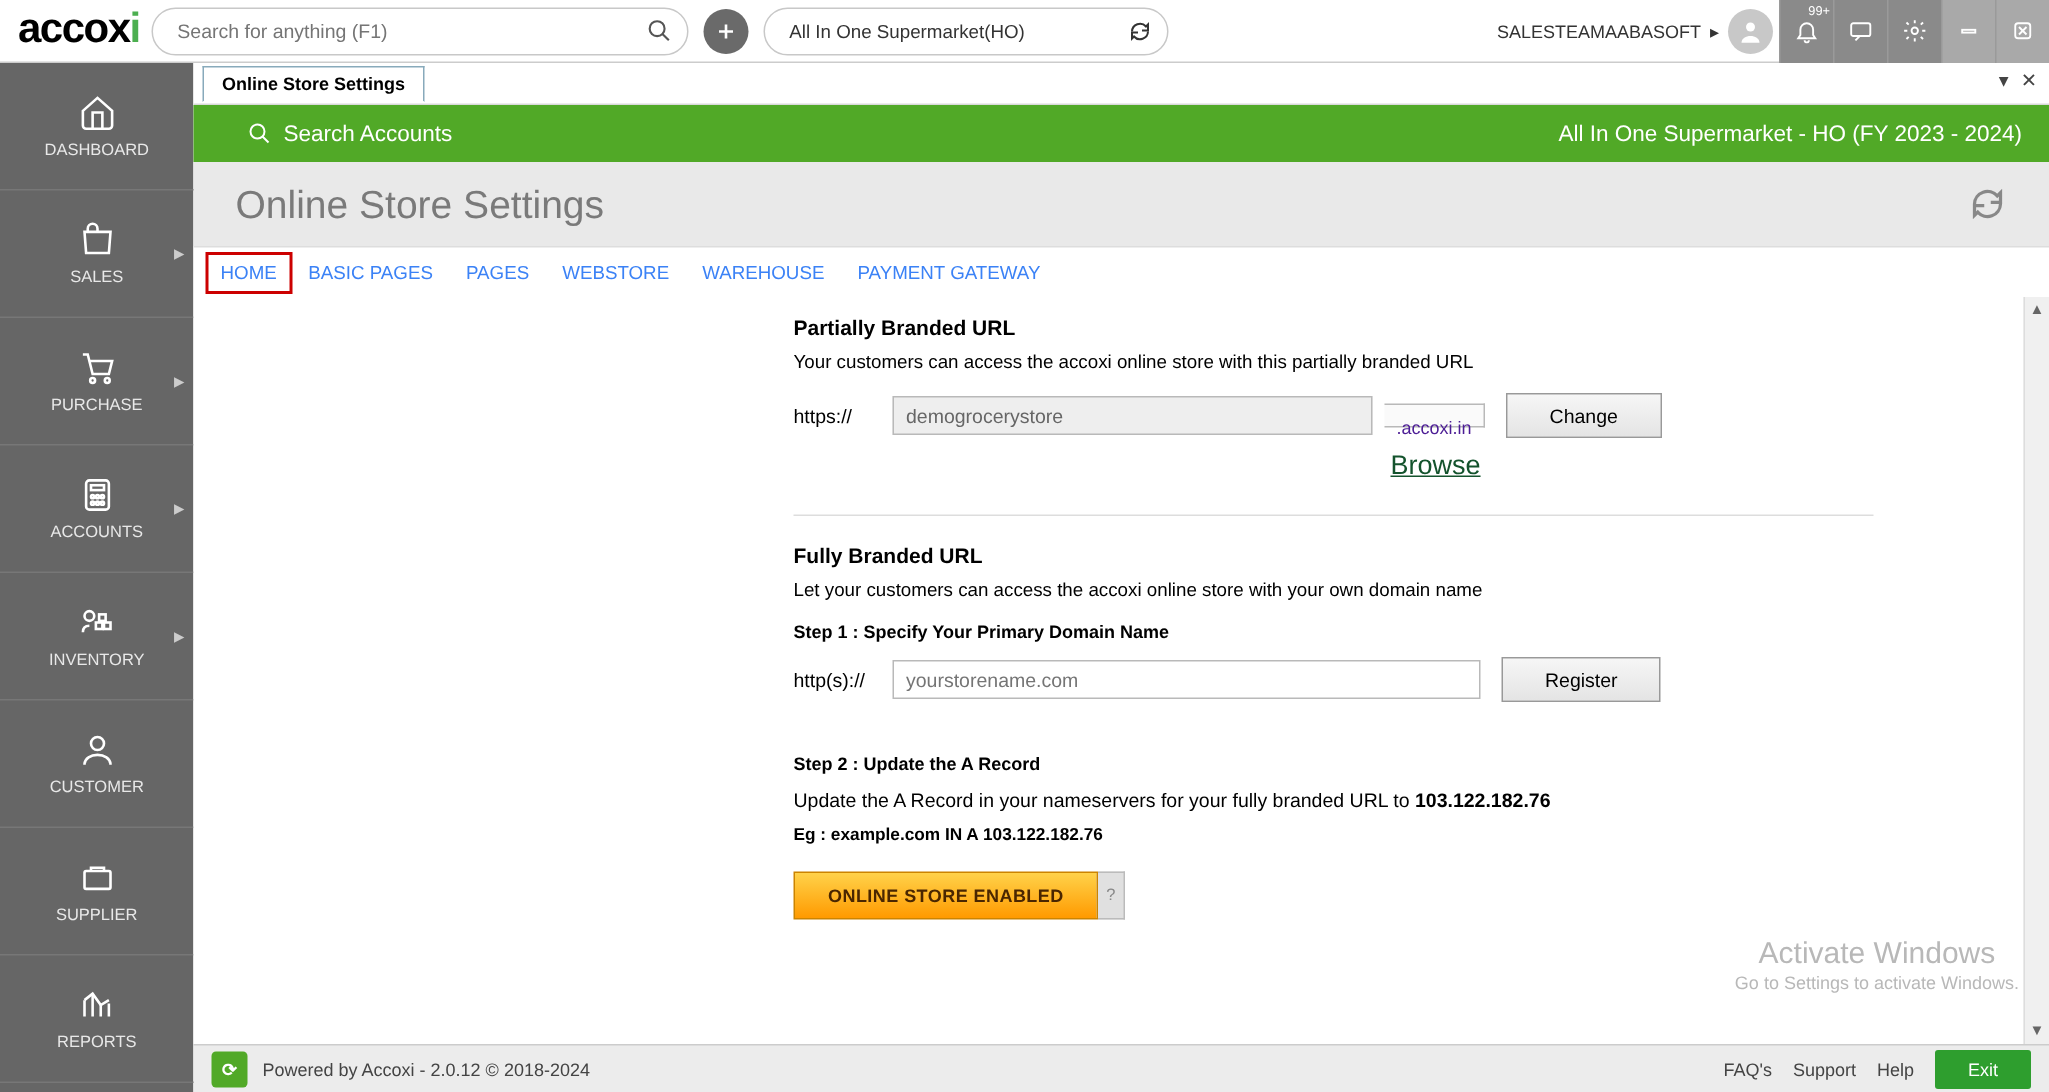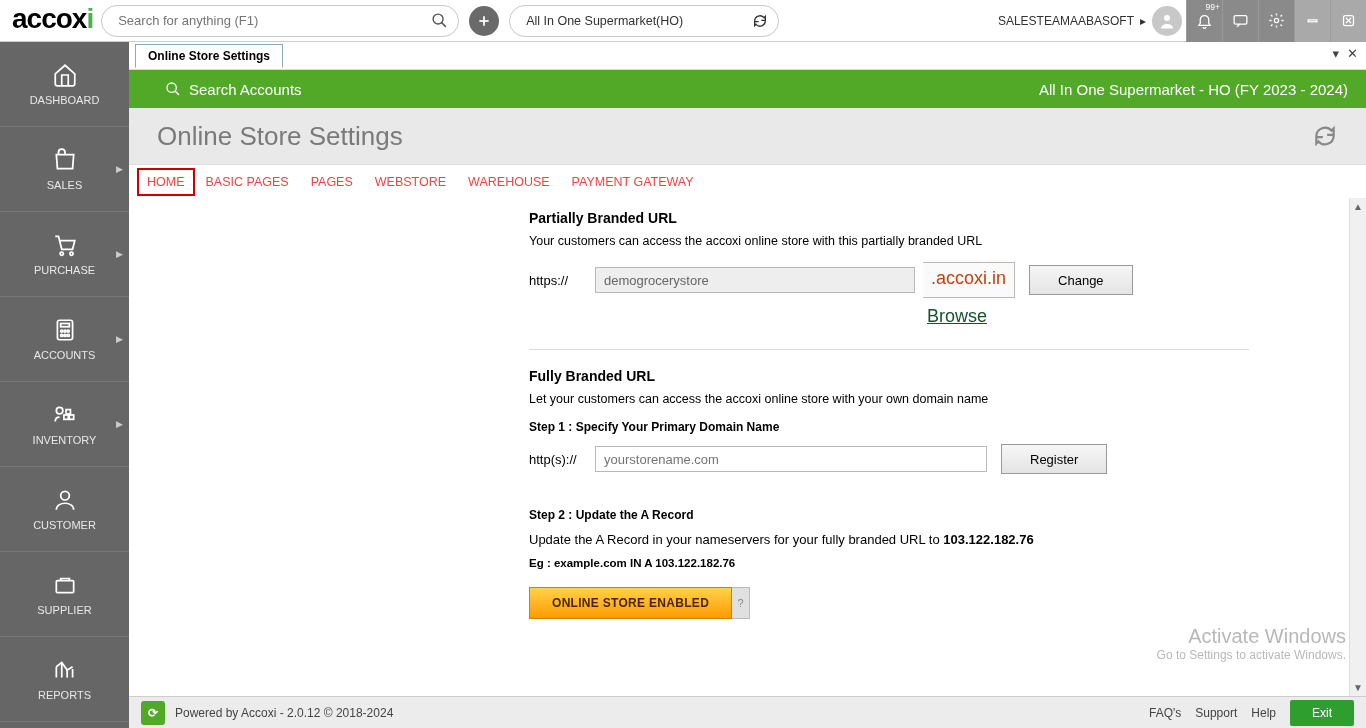--- a/index.html
+++ b/index.html
@@ -40,36 +40,36 @@
 
 .content { flex: 1; display: flex; flex-direction: column; background: #e9e9e9; min-height: 0; }
 .greenbar { height: 38px; background: #51a927; color: #fff; display: flex; align-items: center; padding: 0 18px 0 36px; font-size: 15px; }
 .greenbar .right { margin-left: auto; font-size: 15px; }
 .titlebar { height: 56px; background: #e9e9e9; display: flex; align-items: center; padding: 0 28px; }
 .titlebar h1 { font-size: 26px; font-weight: 400; color: #637; color: #7a7a7a; }
 .titlebar .refresh-big { margin-left: auto; color: #888; }
 
 
 .subtabs { height: 34px; background: #fff; display: flex; align-items: center; padding: 0 8px; border-top: 1px solid #ddd; }
-.subtabs .stab { padding: 7px 10px; font-size: 12.5px; color: #ef4444; border: 1px solid transparent; }
+.subtabs .stab { padding: 7px 10px; font-size: 12.5px; color: #3b82f6; border: 1px solid transparent; }
 .subtabs .stab.active { border: 2px solid #c00; padding: 5px 8px; }
 
 
 .canvas { flex: 1; background: #fff; margin: 0; overflow: hidden; display: flex; position: relative; }
 .canvas-inner { flex: 1; padding: 12px 24px 12px 24px; overflow-y: auto; display:flex; justify-content: center; }
 .form-col { width: 720px; margin-left: 300px; }
 h4.sec { font-size: 14px; font-weight: 700; margin-bottom: 8px; }
 p.desc { font-size: 12.5px; color: #000000; margin-bottom: 14px; }
 .row { display: flex; align-items: center; gap: 8px; margin-bottom: 8px; }
 .proto { font-size: 13px; width: 58px; }
 .proto2 { font-size: 13px; width: 58px; }
 .txt { height: 26px; border: 1px solid #b9b9b9; padding: 0 8px; font-size: 13px; }
 .txt.gray { background: #eee; color: #666; width: 320px; }
 .txt.plain { width: 392px; }
-.suffix { height: 36px; line-height: 30px; border: 1px solid #b9b9b9; border-left: none; background: #fafafa; padding: 0 8px; font-size: 18px; color: #c2410c; }
+.suffix { height: 16px; line-height: 30px; border: 1px solid #b9b9b9; border-left: none; background: #fafafa; padding: 0 8px; font-size: 12px; color: #4c1d95; }
 .btn { height: 30px; border: 1px solid #999; background: linear-gradient(#f6f6f6,#e4e4e4); padding: 0 28px; font-size: 13px; margin-left: 6px; cursor: pointer; }
 .link { color: #14532d; font-size: 18px; text-decoration: underline; margin-left: 398px; display: inline-block; margin-bottom: 14px; }
 hr.sep { border: none; border-top: 1px solid #ddd; margin: 8px 0 18px; }
 .step { font-size: 12px; font-weight: 700; margin: 13px 0 10px; }
 .body-text { font-size: 13px; margin-bottom: 10px; }
 .body-text b { font-weight: 700; }
 .eg { font-size: 11.5px; font-weight: 700; margin-bottom: 18px; }
 .enable-btn { display: flex; align-items: center; }
 .enable-btn .lbl { background: linear-gradient(#ffd24a,#ff9a00); color: #4a2600; font-weight: 700; font-size: 12px; padding: 8px 22px; border: 1px solid #cc8400; letter-spacing: .3px; }
 .enable-btn .handle { width: 18px; background: #e0e0e0; border: 1px solid #bbb; border-left: none; align-self: stretch; display: flex; align-items: center; justify-content: center; color: #888; font-size: 11px; }
@@ -78,21 +78,21 @@
 .vscroll .arrow { height: 17px; width: 100%; display:flex; align-items:center; justify-content:center; color:#666; font-size:10px;}
 .vscroll .track { flex:1; position:relative; }
 
 
 .footer { height: 32px; background: #ececec; border-top: 1px solid #ccc; display: flex; align-items: center; padding: 0 12px; font-size: 12px; color: #444; }
 .footer .logo-sq { width: 24px; height: 24px; background: #51a927; color: #fff; display:flex; align-items:center; justify-content:center; border-radius:3px; margin-right:10px; font-weight:700;}
 .footer .right { margin-left: auto; display: flex; align-items: center; gap: 14px; }
 .footer .exit { background: #2e9e2e; color: #fff; padding: 6px 22px; border-radius: 2px; }
 
 
-.watermark { position: absolute; right: 20px; bottom: 34px; color: #b8b8b8; font-size: 20px; pointer-events: none; text-align: right; line-height: 1.2; }
+.watermark { position: absolute; right: 20px; bottom: 34px; color: #b8b8b8; font-size: 20px; pointer-events: none; text-align: center; line-height: 1.2; }
 .watermark small { font-size: 12px; display: block; }
 
 
 svg { display: block; }
 </style>
 </head>
 <body>
 
 <div class="topbar">
   <div class="logo">accox<span class="dot">i</span></div>

